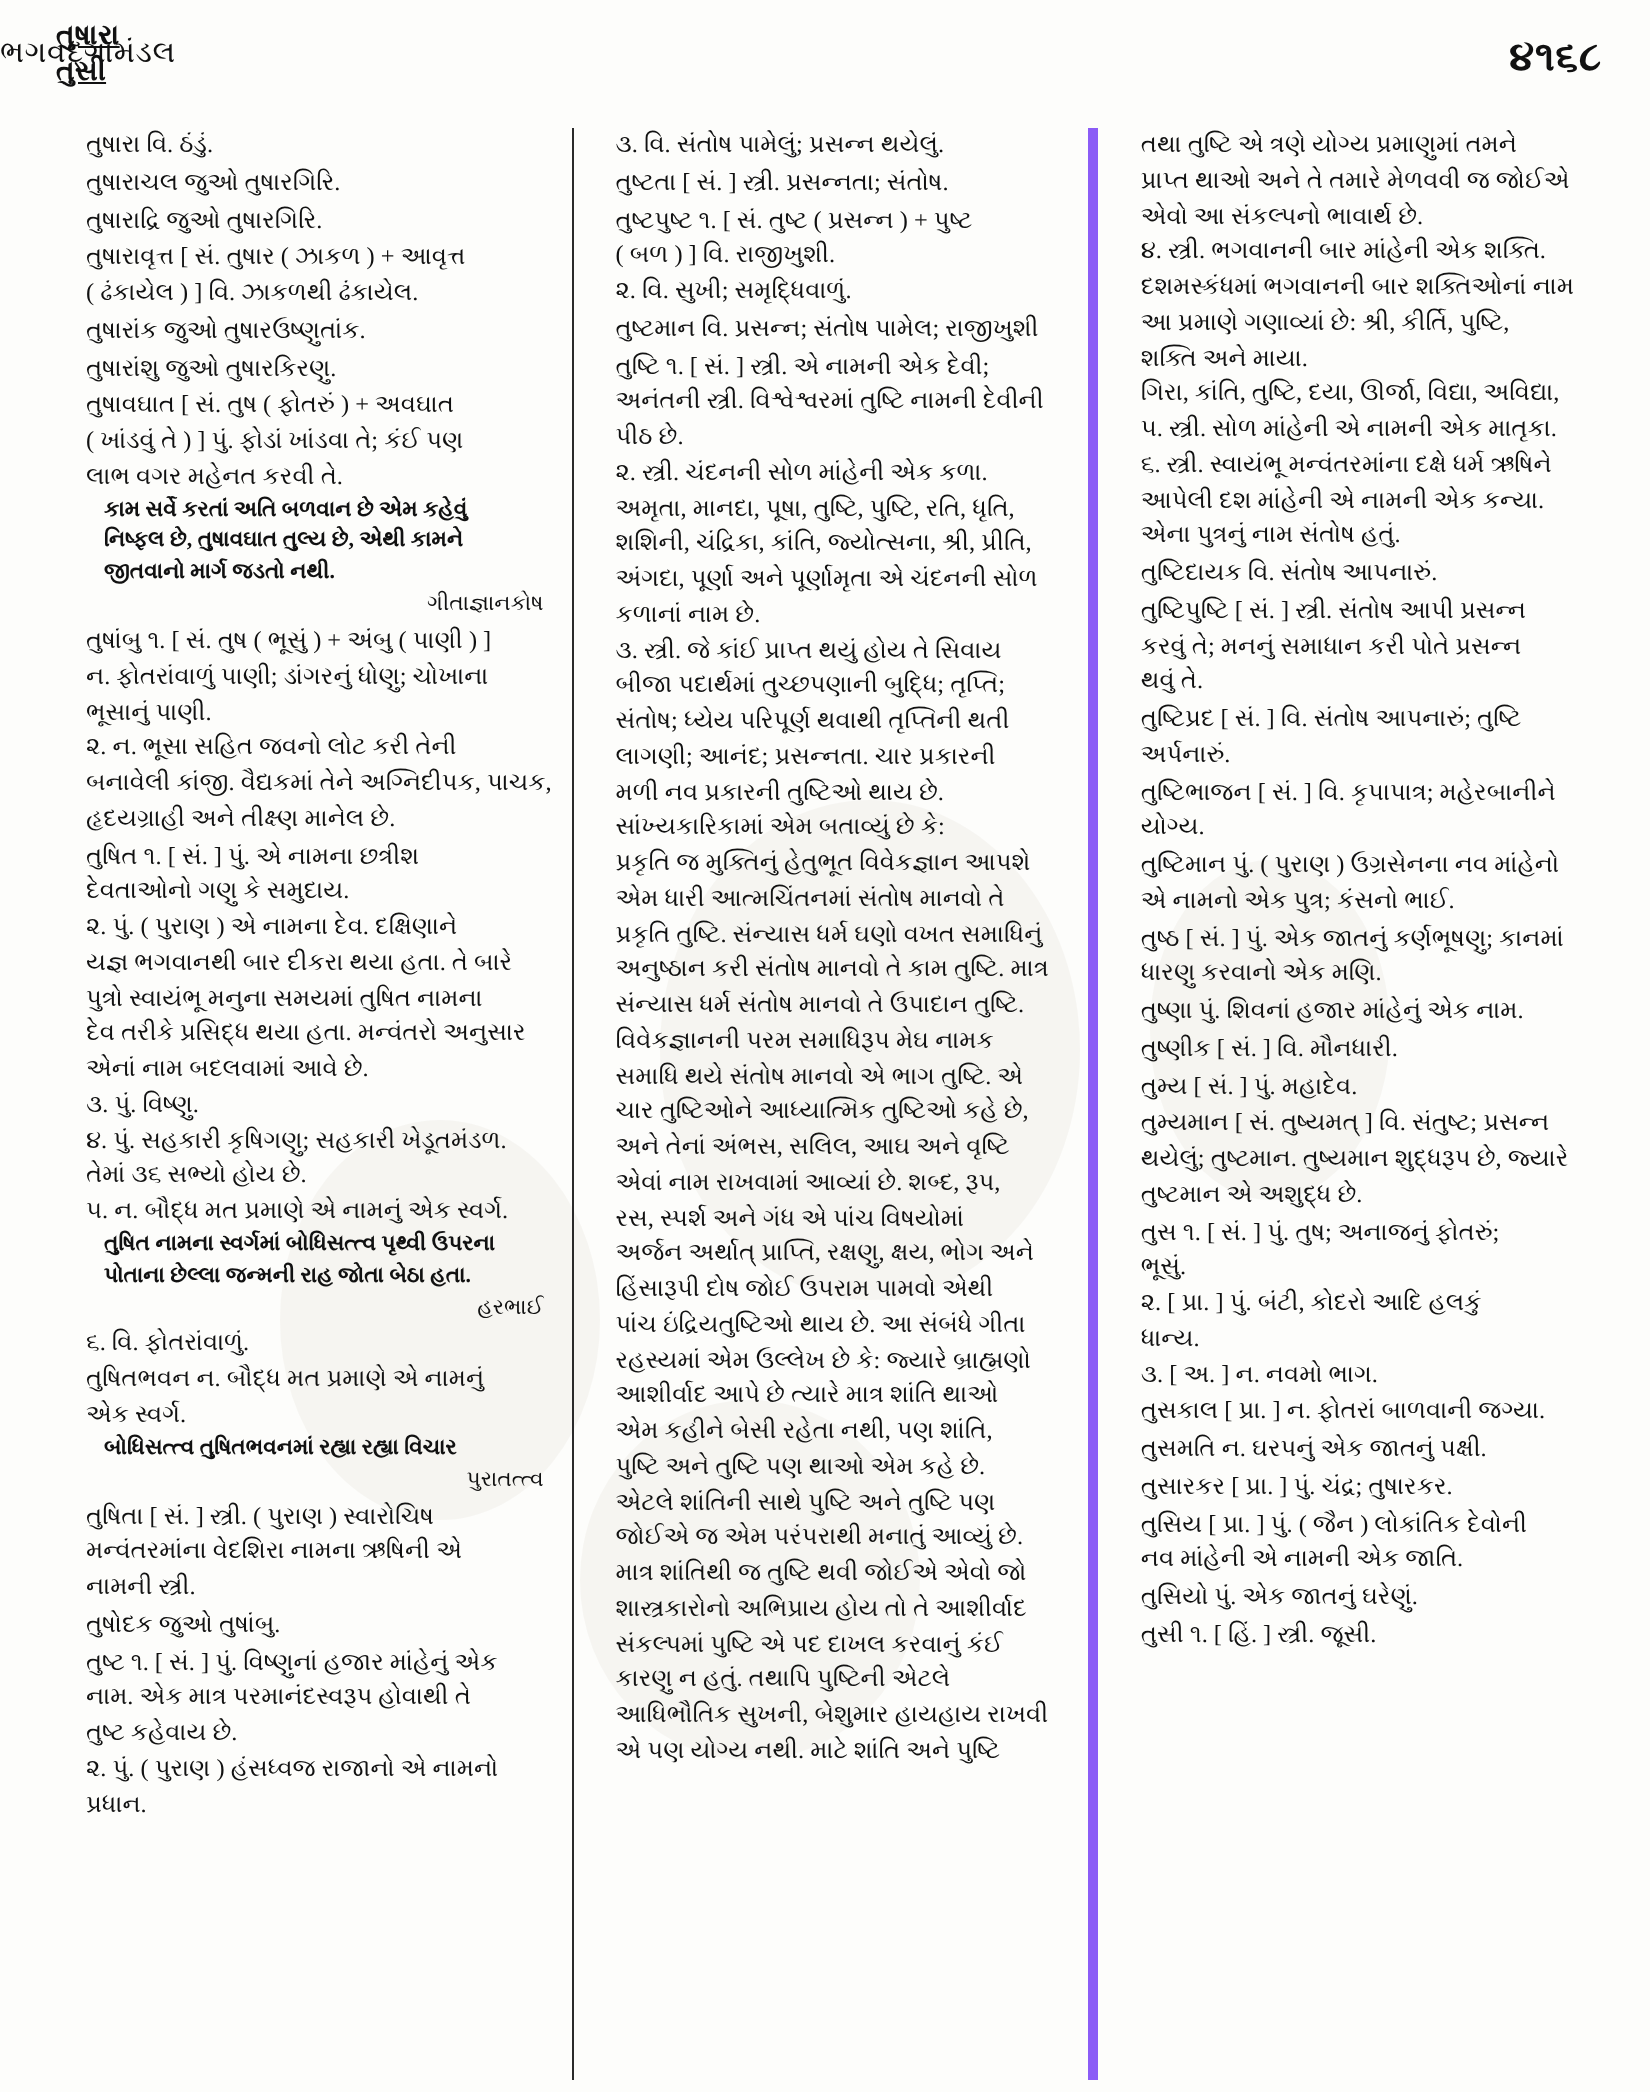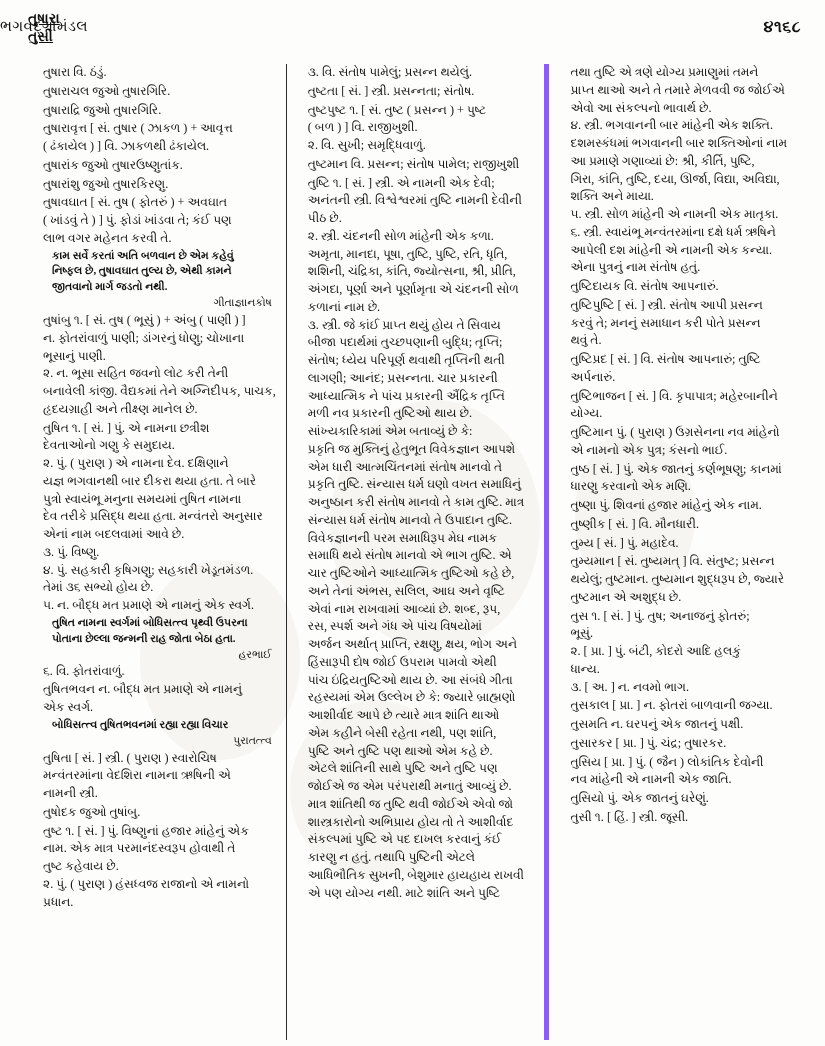--- a/index.html
+++ b/index.html
@@ -58,21 +58,21 @@
   #head-center {
     position: absolute;
     left: 0; right: 0; top: 8px;
     text-align: left;
     font-size: 15px;
     letter-spacing: .3px;
   }
   #head-right {
     position: absolute;
     right: 24px; top: 8px;
-    font-size: 16px;
+    font-size: 20px;
     font-weight: bold;
     letter-spacing: .5px;
   }
 
   
   #columns {
     position: absolute;
     left: 22px;
     right: 18px;
     top: 64px;
@@ -235,21 +235,20 @@
           <p class="hang2 clipline">પીઠ છે.</p>
           <p class="sense clipline">૨. સ્ત્રી. ચંદનની સોળ માંહેની એક કળા.</p>
           <p class="hang2 clipline">અમૃતા, માનદા, પૂષા, તુષ્ટિ, પુષ્ટિ, રતિ, ધૃતિ,</p>
           <p class="hang2 clipline">શશિની, ચંદ્રિકા, કાંતિ, જ્યોત્સના, શ્રી, પ્રીતિ,</p>
           <p class="hang2 clipline">અંગદા, પૂર્ણા અને પૂર્ણામૃતા એ ચંદનની સોળ</p>
           <p class="hang2 clipline">કળાનાં નામ છે.</p>
           <p class="sense clipline">૩. સ્ત્રી. જે કાંઈ પ્રાપ્ત થયું હોય તે સિવાય</p>
           <p class="hang2 clipline">બીજા પદાર્થમાં તુચ્છપણાની બુદ્ધિ; તૃપ્તિ;</p>
           <p class="hang2 clipline">સંતોષ; ધ્યેય પરિપૂર્ણ થવાથી તૃપ્તિની થતી</p>
           <p class="hang2 clipline">લાગણી; આનંદ; પ્રસન્નતા. ચાર પ્રકારની</p>
-          <p class="hang2 clipline">આધ્યાત્મિક ને પાંચ પ્રકારની ઐંદ્રિક તૃપ્તિ</p>
           <p class="hang2 clipline">મળી નવ પ્રકારની તુષ્ટિઓ થાય છે.</p>
           <p class="hang2 clipline">સાંખ્યકારિકામાં એમ બતાવ્યું છે કે:</p>
           <p class="hang2 clipline">પ્રકૃતિ જ મુક્તિનું હેતુભૂત વિવેકજ્ઞાન આપશે</p>
           <p class="hang2 clipline">એમ ધારી આત્મચિંતનમાં સંતોષ માનવો તે</p>
           <p class="hang2 clipline">પ્રકૃતિ તુષ્ટિ. સંન્યાસ ધર્મ ઘણો વખત સમાધિનું</p>
           <p class="hang2 clipline">અનુષ્ઠાન કરી સંતોષ માનવો તે કામ તુષ્ટિ. માત્ર</p>
           <p class="hang2 clipline">સંન્યાસ ધર્મ સંતોષ માનવો તે ઉપાદાન તુષ્ટિ.</p>
           <p class="hang2 clipline">વિવેકજ્ઞાનની પરમ સમાધિરૂપ મેઘ નામક</p>
           <p class="hang2 clipline">સમાધિ થયે સંતોષ માનવો એ ભાગ તુષ્ટિ. એ</p>
           <p class="hang2 clipline">ચાર તુષ્ટિઓને આધ્યાત્મિક તુષ્ટિઓ કહે છે,</p>
@@ -274,22 +273,22 @@
         </div>
       </div>
     <div class="col right" id="col-right">
         <div class="entry">
           <p class="hang2 clipline">તથા તુષ્ટિ એ ત્રણે યોગ્ય પ્રમાણુમાં તમને</p>
           <p class="hang2 clipline">પ્રાપ્ત થાઓ અને તે તમારે મેળવવી જ જોઈએ</p>
           <p class="hang2 clipline">એવો આ સંકલ્પનો ભાવાર્થ છે.</p>
           <p class="sense clipline">૪. સ્ત્રી. ભગવાનની બાર માંહેની એક શક્તિ.</p>
           <p class="hang2 clipline">દશમસ્કંધમાં ભગવાનની બાર શક્તિઓનાં નામ</p>
           <p class="hang2 clipline">આ પ્રમાણે ગણાવ્યાં છે: શ્રી, કીર્તિ, પુષ્ટિ,</p>
+          <p class="hang2 clipline">શક્તિ અને માયા.</p>
           <p class="hang2 clipline">ગિરા, કાંતિ, તુષ્ટિ, દયા, ઊર્જા, વિદ્યા, અવિદ્યા,</p>
-          <p class="hang2 clipline">શક્તિ અને માયા.</p>
           <p class="sense clipline">૫. સ્ત્રી. સોળ માંહેની એ નામની એક માતૃકા.</p>
           <p class="sense clipline">૬. સ્ત્રી. સ્વાયંભૂ મન્વંતરમાંના દક્ષે ધર્મ ઋષિને</p>
           <p class="hang2 clipline">આપેલી દશ માંહેની એ નામની એક કન્યા.</p>
           <p class="hang2 clipline">એના પુત્રનું નામ સંતોષ હતું.</p>
         </div>
         <div class="entry">
           <p class="hang clipline">તુષ્ટિદાયક વિ. સંતોષ આપનારું.</p>
         </div>
         <div class="entry">
           <p class="hang clipline">તુષ્ટિપુષ્ટિ [ સં. ] સ્ત્રી. સંતોષ આપી પ્રસન્ન</p>

